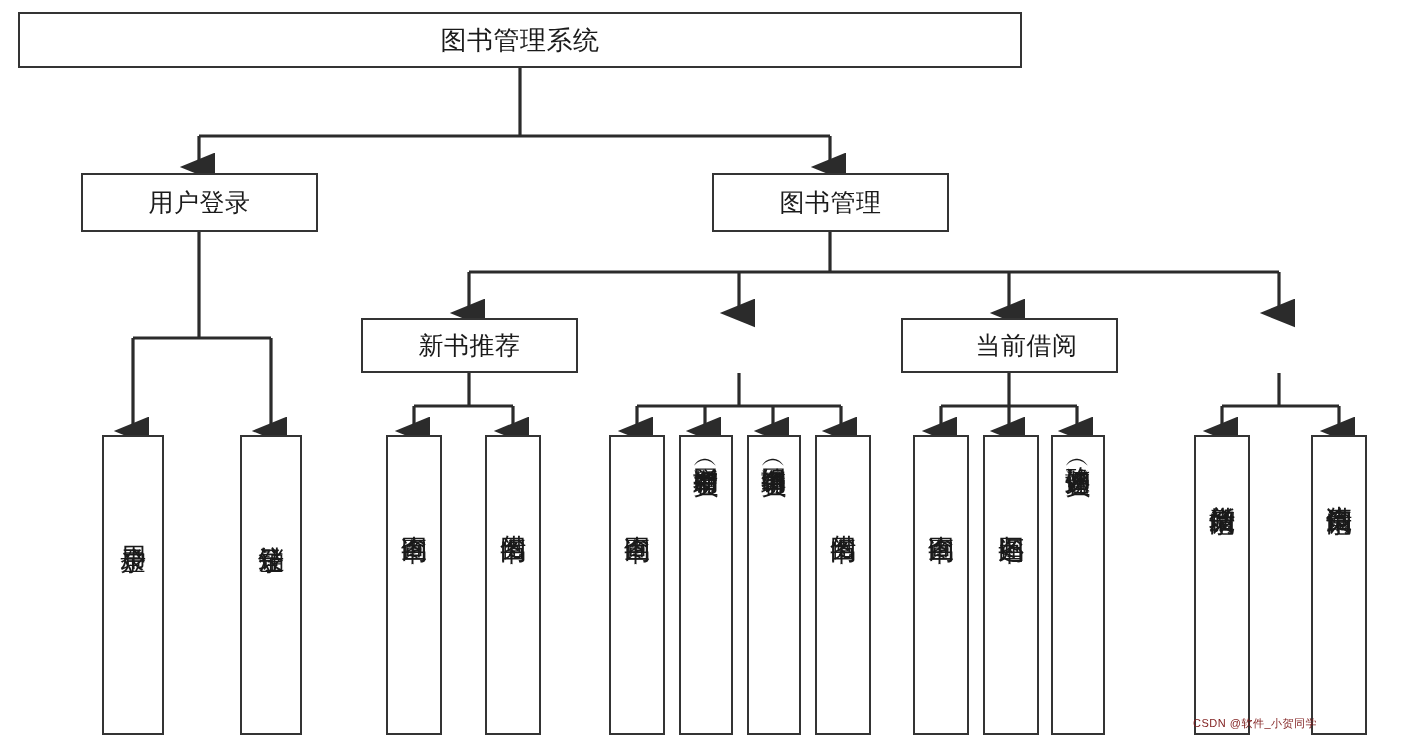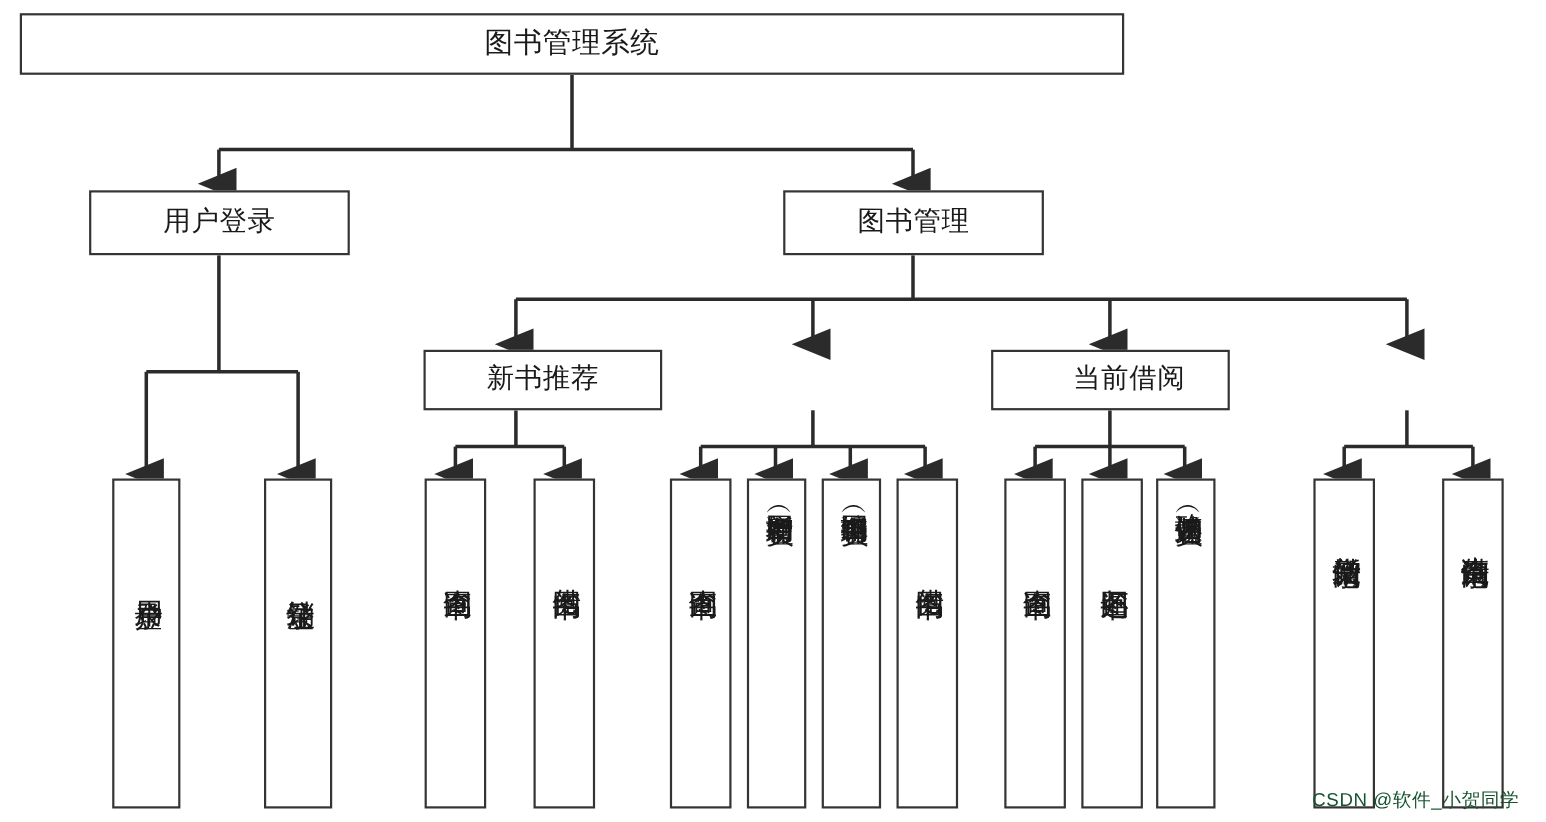--- a/index.html
+++ b/index.html
@@ -33,21 +33,20 @@
     display: flex;
     align-items: center;
     justify-content: center;
     color: #1a1a1a;
   }
   .node .label {
     display: block;
     text-align: right;
     line-height: 1.18;
     letter-spacing: 0.5px;
-    font-family: Liberation Mono, monospace;
   }
   .node.horiz .label {
     font-size: 25px;
     white-space: nowrap;
   }
   .node.root .label {
     font-size: 26px;
   }
   .node.vert {
     align-items: flex-start;
@@ -59,22 +58,22 @@
     font-size: 26px;
     line-height: 1.06;
     letter-spacing: 1px;
     margin: 0 auto;
   }
   .node.vert.tall .label {
     font-size: 25px;
   }
   .watermark {
     position: absolute;
-    color: #14532d;
-    font-size: 17px;
+    color: #7f1d1d;
+    font-size: 11px;
     white-space: nowrap;
     letter-spacing: 0.5px;
   }
 </style>
 </head>
 <body>
 
 <div id="canvas">
 
   <svg class="connectors" viewBox="0 0 1405 747" xmlns="http://www.w3.org/2000/svg">
@@ -133,21 +132,21 @@
     <span class="label">图书管理系统</span>
   </div>
 
   <div class="node horiz" style="left:81px; top:173px; width:237px; height:59px;">
     <span class="label">用户登录</span>
   </div>
   <div class="node horiz" style="left:712px; top:173px; width:237px; height:59px;">
     <span class="label">图书管理</span>
   </div>
 
-  <div class="node horiz" style="left:361px; top:318px; width:217px; height:55px;margin-left:24px;">
+  <div class="node horiz" style="left:361px; top:318px; width:217px; height:55px;">
     <span class="label">新书推荐</span>
   </div>
   <div class="node horiz" style="left:901px; top:318px; width:217px; height:55px;padding-left:34px;">
     <span class="label">当前借阅</span>
   </div>
 
   <div class="node vert" style="left:102px; top:435px; width:62px; height:300px; padding-top:88px;">
     <span class="label">用户登录</span>
   </div>
   <div class="node vert" style="left:240px; top:435px; width:62px; height:300px; padding-top:88px;">

